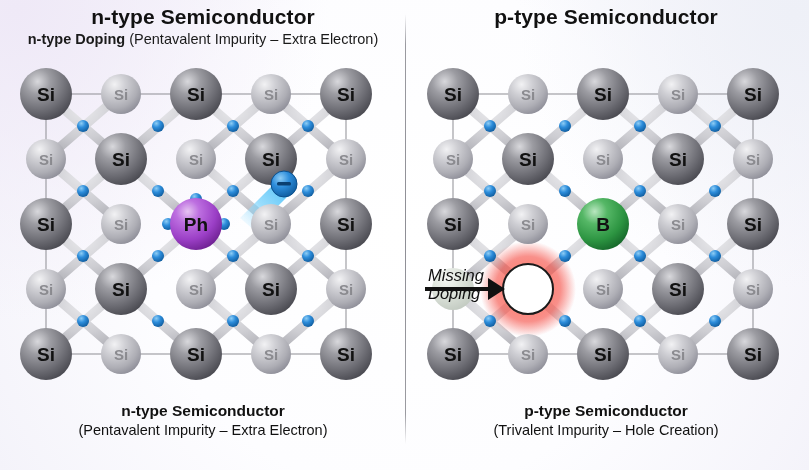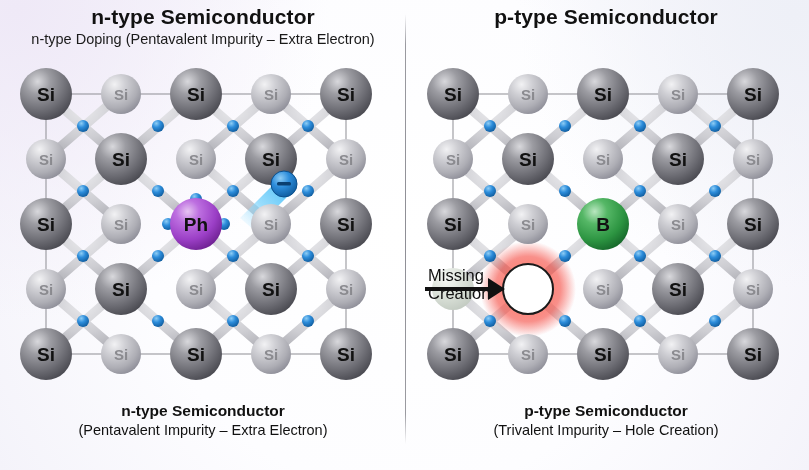--- a/index.html
+++ b/index.html
@@ -13,21 +13,21 @@
     background:
       radial-gradient(circle at 2% 2%, #efe9f7 0%, rgba(239,233,247,0) 34%),
       radial-gradient(circle at 98% 3%, #eef0f7 0%, rgba(238,240,247,0) 30%),
       radial-gradient(circle at 50% 50%, #ffffff 0%, #fdfdff 55%, #f4f3fa 100%),
       linear-gradient(135deg,#f6f3fb 0%,#ffffff 28%,#ffffff 70%,#f3f1fa 100%);
   }
   
   .panel-head{position:absolute;text-align:center;width:400px;}
   .ph-title{font-size:21px;font-weight:bold;color:#111;letter-spacing:.1px;line-height:1.05;}
   .ph-sub{font-size:14.5px;color:#1a1a1a;margin-top:4px;line-height:1.1;}
-  .ph-sub b{font-weight:normal;}
+  .ph-sub b{font-weight:bold;}
   
   .panel-foot{position:absolute;text-align:center;width:400px;}
   .pf-title{font-size:15.5px;font-weight:bold;color:#111;line-height:1.15;}
   .pf-sub{font-size:14.5px;color:#111;line-height:1.15;margin-top:2px;}
   
   #divider{position:absolute;left:405px;top:14px;width:1px;height:430px;
     background:linear-gradient(to bottom,rgba(150,150,155,0) 0%,#9a9aa0 7%,#8e8e95 50%,#9a9aa0 93%,rgba(150,150,155,0) 100%);}
   
   .lattice{position:absolute;}
   .lattice svg{display:block;}
@@ -385,23 +385,23 @@
           <text class="lbl-dark" x="328" y="295" text-anchor="middle">Si</text>
       </g>
 
       <g>
         <line x1="-15" y1="223" x2="63" y2="223" stroke="#111" stroke-width="4"></line>
         <polygon points="63,212 80,223 63,234" fill="#111"></polygon>
       </g>
     </svg>
   </div>
 
-  <div class="callout" style="left:428px;top:266px;">
+  <div class="callout" style="left:428px;top:266px;font-style:italic;">
     <div class="co-text">Missing</div>
-    <div class="co-text">Creation</div>
+    <div class="co-text">Doping</div>
   </div>
 
   <div class="panel-foot" style="left:3px;top:402px;">
     <div class="pf-title">n-type Semiconductor</div>
     <div class="pf-sub">(Pentavalent Impurity – Extra Electron)</div>
   </div>
   <div class="panel-foot" style="left:406px;top:402px;">
     <div class="pf-title">p-type Semiconductor</div>
     <div class="pf-sub">(Trivalent Impurity – Hole Creation)</div>
   </div>

